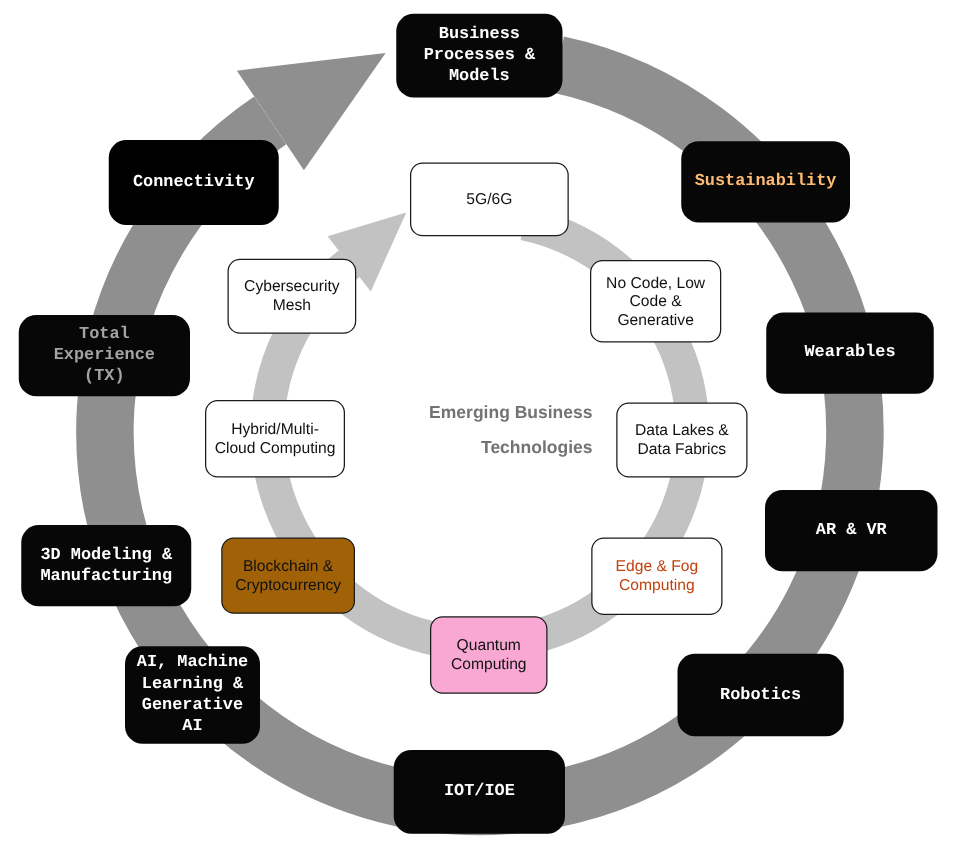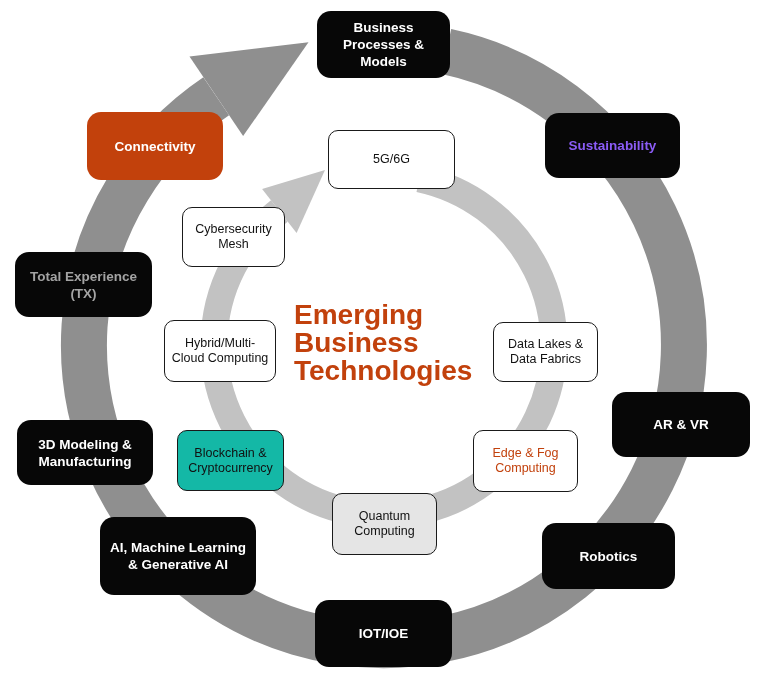--- a/index.html
+++ b/index.html
@@ -25,71 +25,74 @@
     box-sizing: border-box;
   }
   .node-dark {
     background: #070707;
     color: #ffffff;
     border-radius: 14px;
     font-size: 13.5px;
     font-weight: bold;
     line-height: 17px;
     padding: 4px 8px;
+    font-family: Liberation Mono, monospace;
   }
   .node-light {
     background: #ffffff;
     color: #111111;
     border: 1.6px solid #1a1a1a;
     border-radius: 10px;
     font-size: 12.5px;
     line-height: 15px;
     padding: 4px 6px;
   }
   .center-title {
     position: absolute;
     left: 294px; top: 288px;
     width: 180px; height: 110px;
     display: flex;
     align-items: center;
     justify-content: center;
-    text-align: left;
-    font-size: 28px;
+    text-align: right;
+    font-size: 14px;
     font-weight: bold;
     line-height: 28px;
-    color: #c2410c;
+    color: #737373;
   }
 </style>
 </head>
 <body>
 
 <div class="canvas">
 
   <svg class="rings" viewBox="0 0 768 676">
 
     <path d="M 446.4 51.6 A 300 300 0 1 1 216.2 96.3" fill="none" stroke="#8f8f8f" stroke-width="46"></path>
     <polygon points="308.5,42.3 189.5,56.5 243.1,136.1" fill="#8f8f8f"></polygon>
 
     <path d="M 419.3 178.7 A 170 170 0 1 1 279.3 211.0" fill="none" stroke="#c2c2c2" stroke-width="27"></path>
     <polygon points="325,170 262.1,189.0 296.6,233.1" fill="#c2c2c2"></polygon>
   </svg>
 
   <div class="node node-dark" style="left: 317px; top: 11px; width: 133px; height: 67px; background: rgb(7, 7, 7); color: rgb(255, 255, 255);">Business Processes &amp; Models</div>
-  <div class="node node-dark" style="left: 545px; top: 113px; width: 135px; height: 65px; background: rgb(7, 7, 7); color: #8b5cf6;">Sustainability</div>
+  <div class="node node-dark" style="left: 545px; top: 113px; width: 135px; height: 65px; background: rgb(7, 7, 7); color: #fdba74;">Sustainability</div>
+  <div class="node node-dark" style="left: 613px; top: 250px; width: 134px; height: 65px; background: rgb(7, 7, 7); color: rgb(255, 255, 255);">Wearables</div>
   <div class="node node-dark" style="left: 612px; top: 392px; width: 138px; height: 65px; background: rgb(7, 7, 7); color: rgb(255, 255, 255);">AR &amp; VR</div>
   <div class="node node-dark" style="left: 542px; top: 523px; width: 133px; height: 66px; background: rgb(7, 7, 7); color: rgb(255, 255, 255);">Robotics</div>
   <div class="node node-dark" style="left: 315px; top: 600px; width: 137px; height: 67px; background: rgb(7, 7, 7); color: rgb(255, 255, 255);">IOT/IOE</div>
-  <div class="node node-dark" style="left: 100px; top: 517px; width: 156px; height: 78px; background: rgb(7, 7, 7); color: rgb(255, 255, 255);">AI, Machine Learning &amp; Generative AI</div>
+  <div class="node node-dark" style="left: 100px; top: 517px; width: 108px; height: 78px; background: rgb(7, 7, 7); color: rgb(255, 255, 255);">AI, Machine Learning &amp; Generative AI</div>
   <div class="node node-dark" style="left: 17px; top: 388px; width: 136px; height: 65px; background: rgb(7, 7, 7); color: rgb(255, 255, 255); margin-top: 32px;">3D Modeling &amp; Manufacturing</div>
   <div class="node node-dark" style="left: 15px; top: 252px; width: 137px; height: 65px; background: rgb(7, 7, 7); color: #a3a3a3;">Total Experience (TX)</div>
-  <div class="node node-dark" style="left: 87px; top: 112px; width: 136px; height: 68px; background: #c2410c; color: rgb(255, 255, 255); text-align: right;">Connectivity</div>
+  <div class="node node-dark" style="left: 87px; top: 112px; width: 136px; height: 68px; background: #000000; color: rgb(255, 255, 255); text-align: right;">Connectivity</div>
 
   <div class="node node-light" style="left: 328px; top: 130px; width: 127px; height: 59px; background: rgb(255, 255, 255); border-color: rgb(26, 26, 26); color: rgb(17, 17, 17);">5G/6G</div>
+  <div class="node node-light" style="left: 472px; top: 208px; width: 105px; height: 66px; background: rgb(255, 255, 255); border-color: rgb(26, 26, 26); color: rgb(17, 17, 17);">No Code, Low Code &amp; Generative</div>
   <div class="node node-light" style="left: 493px; top: 322px; width: 105px; height: 60px; background: rgb(255, 255, 255); border-color: rgb(26, 26, 26); color: rgb(17, 17, 17);">Data Lakes &amp; Data Fabrics</div>
   <div class="node node-light" style="left: 473px; top: 430px; width: 105px; height: 62px; background: rgb(255, 255, 255); border-color: rgb(26, 26, 26); color: #c2410c;">Edge &amp; Fog Computing</div>
-  <div class="node node-light" style="left: 332px; top: 493px; width: 105px; height: 62px; background: #e5e5e5; border-color: rgb(26, 26, 26); color: rgb(17, 17, 17);">Quantum Computing</div>
-  <div class="node node-light" style="left: 177px; top: 430px; width: 107px; height: 61px; background: #14b8a6; border-color: rgb(26, 26, 26); color: rgb(17, 17, 17);">Blockchain &amp; Cryptocurrency</div>
+  <div class="node node-light" style="left: 344px; top: 493px; width: 94px; height: 62px; background: #f9a8d4; border-color: rgb(26, 26, 26); color: rgb(17, 17, 17);">Quantum Computing</div>
+  <div class="node node-light" style="left: 177px; top: 430px; width: 107px; height: 61px; background: #a16207; border-color: rgb(26, 26, 26); color: rgb(17, 17, 17);">Blockchain &amp; Cryptocurrency</div>
   <div class="node node-light" style="left: 164px; top: 320px; width: 112px; height: 62px; background: rgb(255, 255, 255); border-color: rgb(26, 26, 26); color: rgb(17, 17, 17);">Hybrid/Multi-Cloud Computing</div>
   <div class="node node-light" style="left: 182px; top: 207px; width: 103px; height: 60px; background: rgb(255, 255, 255); border-color: rgb(26, 26, 26); color: rgb(17, 17, 17);">Cybersecurity Mesh</div>
 
   <div class="center-title">Emerging Business Technologies</div>
 
 </div>
 
 </body></html>

